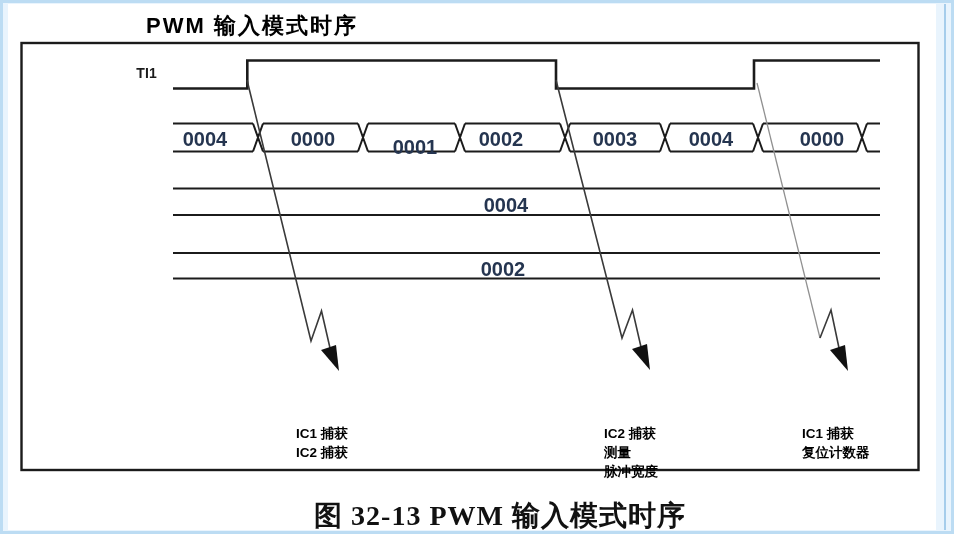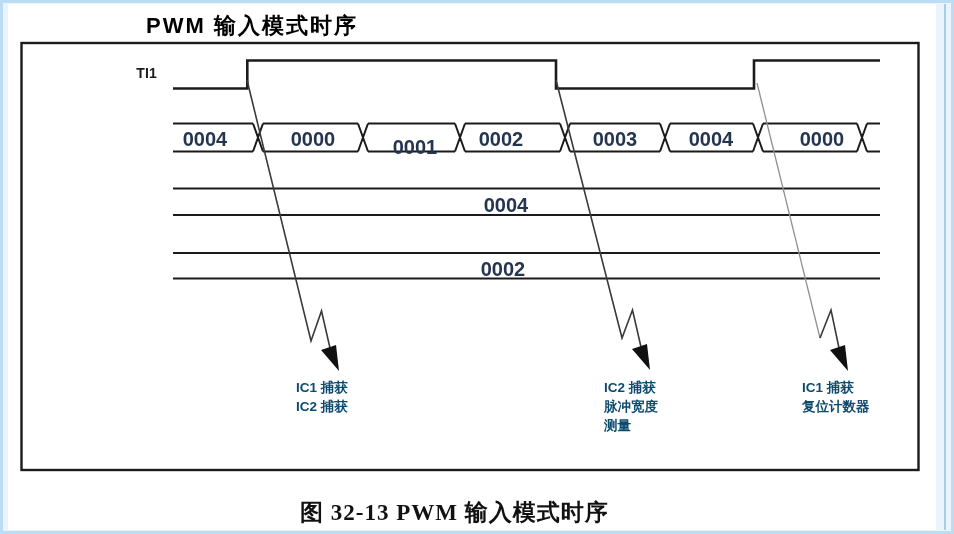--- a/index.html
+++ b/index.html
@@ -31,27 +31,28 @@
     position:absolute;left:17px;width:140px;height:18px;
     text-align:right;font-size:14px;font-weight:bold;color:#1b1b1b;
     letter-spacing:0.2px;white-space:nowrap;
   }
   .busval{
     position:absolute;height:18px;transform:translateX(-50%);
     font-size:20px;font-weight:bold;color:#253550;white-space:nowrap;
   }
   .anno{
     position:absolute;width:150px;
-    font-size:13.5px;font-weight:bold;line-height:19px;color:#0c4a6e;
+    font-size:13.5px;font-weight:bold;line-height:19px;color:#000000;
     white-space:nowrap;
+    margin-top:46px;
   }
   .fig-caption{
-    position:absolute;left:300px;top:497px;width:400px;
+    position:absolute;left:300px;top:497px;width:400px;text-align:center;
     font-family:"Liberation Serif","DejaVu Serif",serif;
-    font-size:23px;font-weight:bold;color:#111111;letter-spacing:1px;
+    font-size:28px;font-weight:bold;color:#111111;letter-spacing:1px;
     white-space:nowrap;
   }
 </style>
 </head>
 <body>
 
 <div class="screen">
   <div class="paper"></div>
   <div class="right-rule"></div>
 
@@ -107,22 +108,22 @@
 
   <div class="busval" style="left:506px;top:194px;">0004</div>
   <div class="busval" style="left:503px;top:258px;">0002</div>
 
   <div class="anno" style="left:296px;top:378px;">
     <div>IC1 捕获</div>
     <div>IC2 捕获</div>
   </div>
   <div class="anno" style="left:604px;top:378px;">
     <div>IC2 捕获</div>
+    <div>测量</div>
     <div>脉冲宽度</div>
-    <div>测量</div>
   </div>
   <div class="anno" style="left:802px;top:378px;">
     <div>IC1 捕获</div>
     <div>复位计数器</div>
   </div>
 
   <div class="fig-caption">图 32-13 PWM 输入模式时序</div>
 </div>
 
 </body></html>

